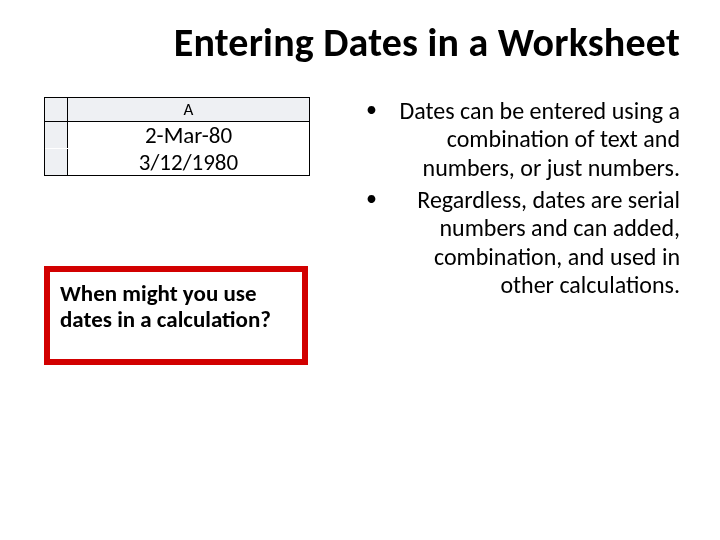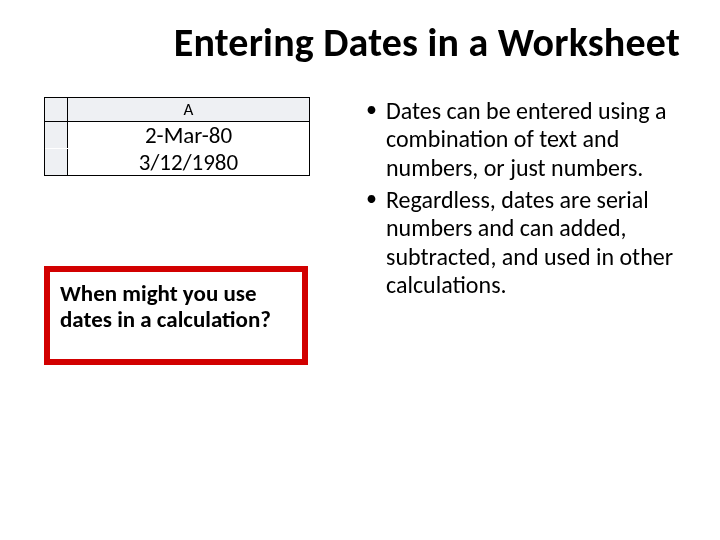--- a/index.html
+++ b/index.html
@@ -97,20 +97,21 @@
   .callout-text {
     font-size: 23px;
     font-weight: 600;
     line-height: 1.15;
   }
   
   ul.bullets {
     margin: 0;
     padding: 0 0 0 4px;
     list-style: none;
+    text-align: right;
   }
   ul.bullets > li {
     position: relative;
     padding-left: 24px;
     font-size: 24px;
     line-height: 1.18;
     margin-bottom: 4px;
   }
   ul.bullets > li::before {
     content: "•";
@@ -147,17 +148,17 @@
 
       <div class="callout">
         <div class="callout-text">When might you use dates in a calculation?</div>
       </div>
 
     </div>
 
     <div class="right">
       <ul class="bullets">
         <li>Dates can be entered using a combination of text and numbers, or just numbers.</li>
-        <li>Regardless, dates are serial numbers and can added, subtracted, and used in other calculations.</li>
+        <li>Regardless, dates are serial numbers and can added, combination, and used in other calculations.</li>
       </ul>
     </div>
   </div>
 </div>
 
 </body></html>

